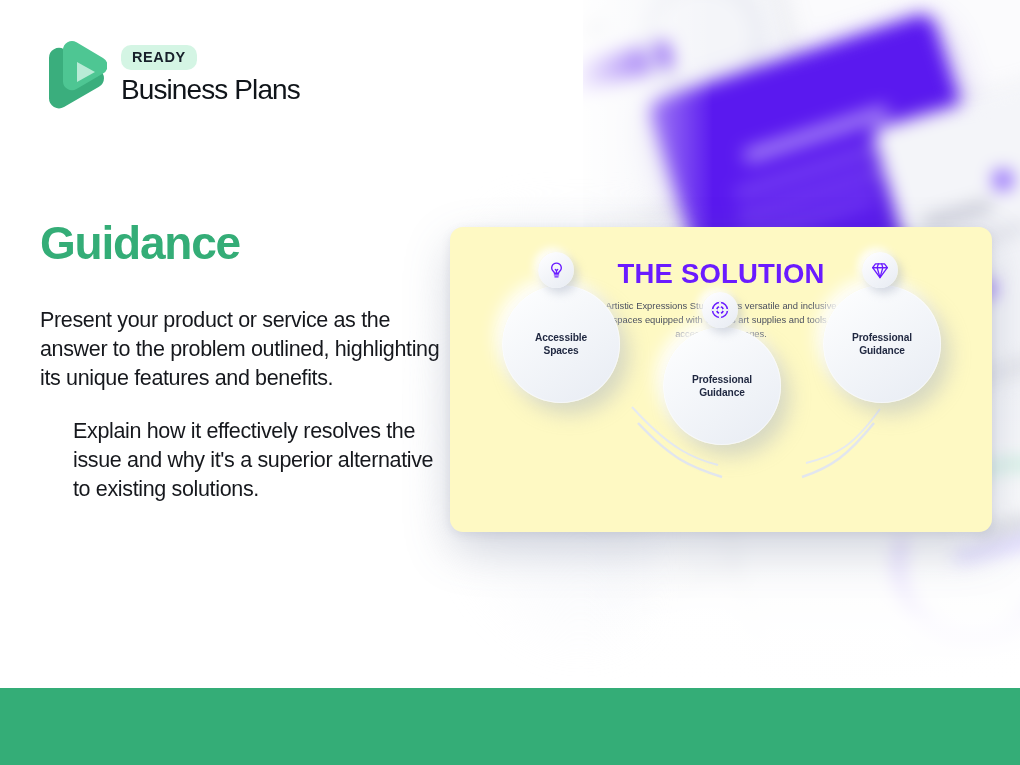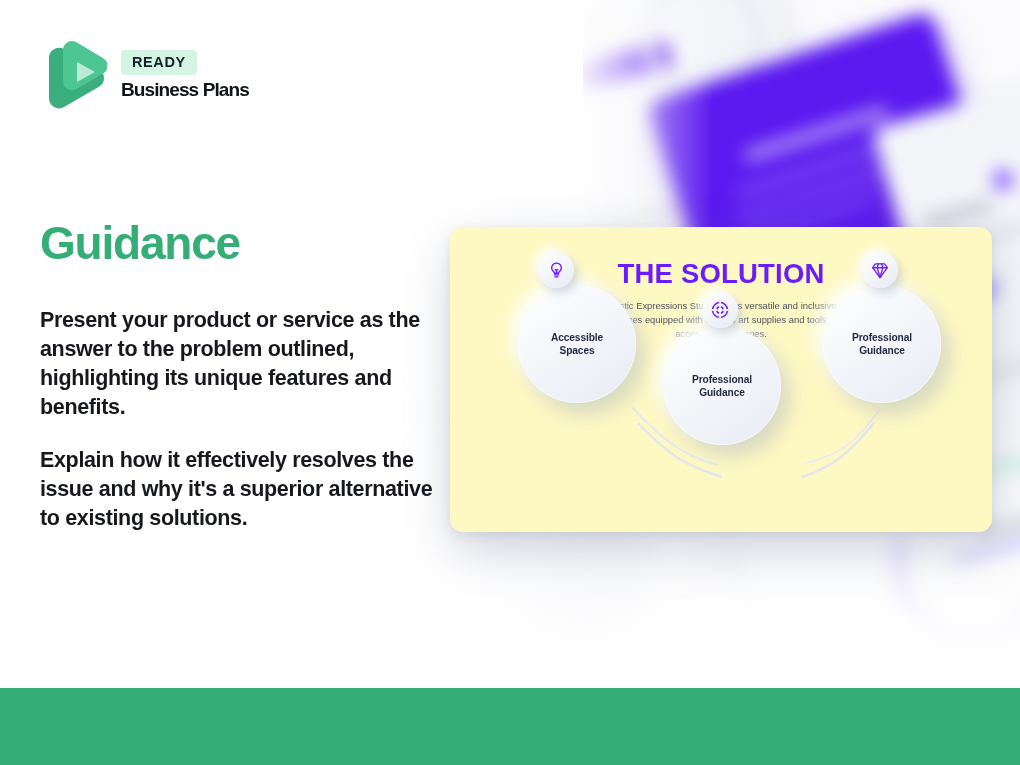--- a/index.html
+++ b/index.html
@@ -40,37 +40,37 @@
     filter:blur(14px);
   }
 
   
   .logo-row{ position:absolute; left:41px; top:38px; display:flex; align-items:center; }
   .logo-mark{ width:66px; height:74px; position:relative; }
   .brand-text{ margin-left:14px; }
   .badge{
     display:inline-block; background:#d4f5e4; color:#17202a;
     font-size:14.5px; font-weight:700; letter-spacing:.6px;
-    padding:4px 11px 5px; border-radius:4px;text-align:right;
+    padding:4px 11px 5px; border-radius:10px;text-align:right;
   }
   .brand-title{
-    font-size:19px; font-weight:700; color:#0f1419;
+    font-size:28px; font-weight:400; color:#0f1419;
     letter-spacing:-.9px; margin-top:5px; line-height:1.05;
   }
 
   .page-title{
     position:absolute; left:40px; top:216px;
     font-size:46px; font-weight:800; color:#34ad77; letter-spacing:-1.2px;
   }
   .body-copy{
     position:absolute; left:40px; top:306px; width:400px;
-    font-size:21.5px; font-weight:700; line-height:1.35;
+    font-size:21.5px; font-weight:400; line-height:1.35;
     color:#16181d; letter-spacing:-.35px;
   }
-  .body-copy p + p{ margin-top:24px; }
+  .body-copy p + p{ margin-top:24px;margin-left:33px; }
 
   
   .slide-card{
     position:absolute; left:450px; top:227px; width:542px; height:305px;
     background:#fef9c3; border-radius:13px;
     box-shadow:0 18px 46px rgba(90,100,130,.26), 0 3px 10px rgba(90,100,130,.12);
     overflow:hidden;
   }
   .slide-title{
     text-align:center; margin-top:31px;
@@ -180,21 +180,21 @@
   <div class="slide-sub">Artistic Expressions Studio offers versatile and inclusive spaces equipped with various art supplies and tools, accessible to all ages.</div>
 
   <div class="bubbles">
     <svg class="connector">
       <path d="M188 196 C 222 232, 240 240, 272 250" stroke="#e2e6ef" stroke-width="2.5" fill="none"></path>
       <path d="M182 180 C 220 222, 244 232, 268 238" stroke="#e6eaf1" stroke-width="2" fill="none"></path>
       <path d="M352 250 C 382 240, 398 228, 424 196" stroke="#e2e6ef" stroke-width="2.5" fill="none"></path>
       <path d="M356 236 C 388 228, 404 218, 430 182" stroke="#e6eaf1" stroke-width="2" fill="none"></path>
     </svg>
 
-    <div class="bubble" style="left:68px; top:58px; width:118px; height:118px;">
+    <div class="bubble" style="left:52px; top:58px; width:118px; height:118px;">
       <div class="bubble-label">Accessible<br>Spaces</div>
     </div>
     <div class="icon-chip" style="left:88px; top:25px;">
       <svg width="19" height="19" viewBox="0 0 24 24" fill="none" stroke="#6a1bff" stroke-width="1.7" stroke-linecap="round" stroke-linejoin="round">
         <path d="M12 2.6a6 6 0 0 0-3.6 10.8c.6.5.9 1.1.9 1.8v.3h5.4v-.3c0-.7.3-1.3.9-1.8A6 6 0 0 0 12 2.6z"></path>
         <path d="M9.4 17.6h5.2M10 20h4"></path>
         <path d="M12 15.5v-3.2M12 12.3l-1.5-1.6M12 12.3l1.5-1.6"></path>
       </svg>
     </div>
 

